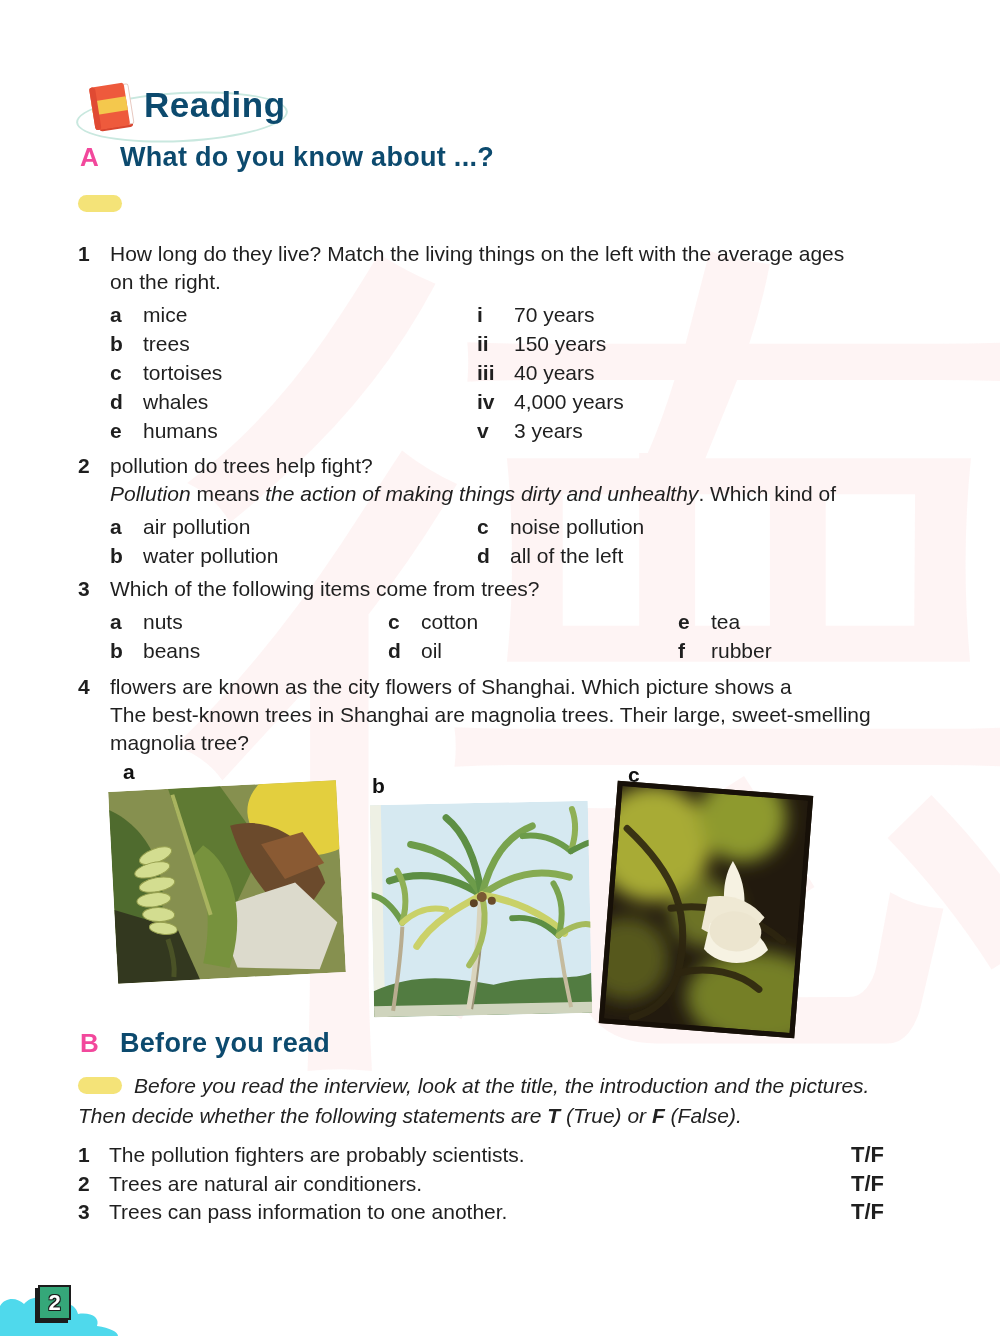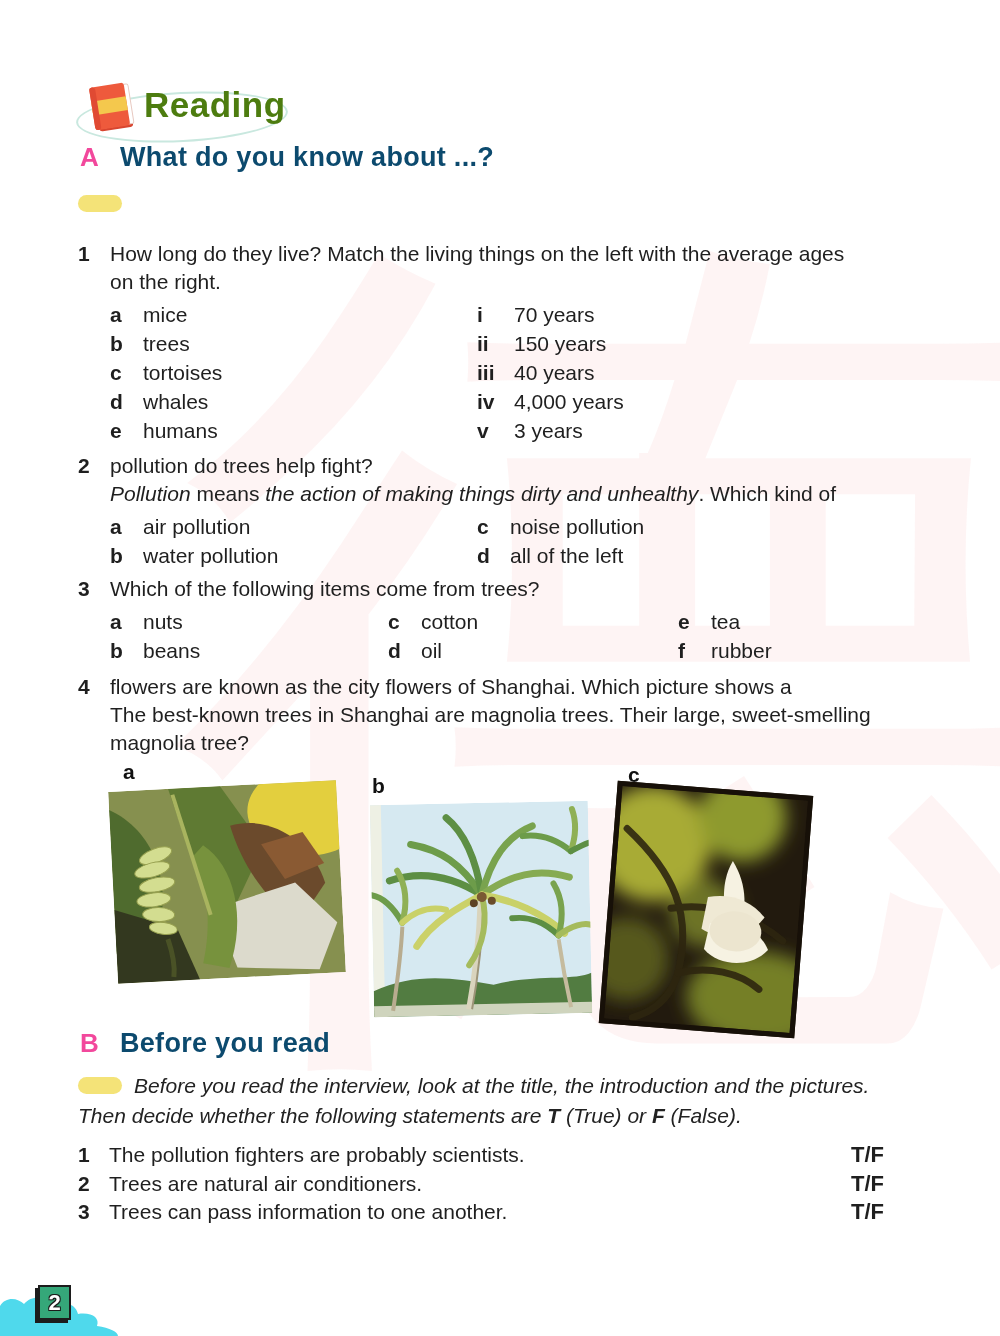--- a/index.html
+++ b/index.html
@@ -7,21 +7,21 @@
         font-family:"Liberation Sans","DejaVu Sans",sans-serif;color:#1f1f1f;}
   .watermark{position:absolute;left:170px;top:210px;font-size:880px;line-height:1;
         font-family:"DejaVu Serif",serif;color:rgba(236,96,96,0.07);z-index:0;user-select:none;}
   .content{position:relative;z-index:1;}
 
   
   .reading-header{position:absolute;left:80px;top:76px;display:flex;align-items:center;}
   .reading-ellipse{position:absolute;left:-4px;top:16px;width:208px;height:46px;
         border:2px solid #c9e8df;border-radius:50%;transform:rotate(-3deg);}
   .book-wrap{position:relative;width:58px;height:58px;}
-  .reading-title{position:relative;margin-left:6px;font-size:35px;font-weight:700;color:#4d7c0f;letter-spacing:0.5px;}
+  .reading-title{position:relative;margin-left:6px;font-size:35px;font-weight:700;color:#0c4a6e;letter-spacing:0.5px;}
 
   
   .sec-head{position:absolute;display:flex;align-items:baseline;}
   .sec-letter{width:40px;font-size:26px;font-weight:700;color:#f2489c;}
   .sec-title{font-size:27px;font-weight:700;color:#0c4a6e;letter-spacing:0.3px;}
 
   
   .instr{position:absolute;font-size:21px;font-style:italic;color:#222;line-height:30px;}
   .pill{display:inline-block;width:44px;height:17px;background:#f4e378;border-radius:9px;
         margin-right:12px;vertical-align:-1px;}

